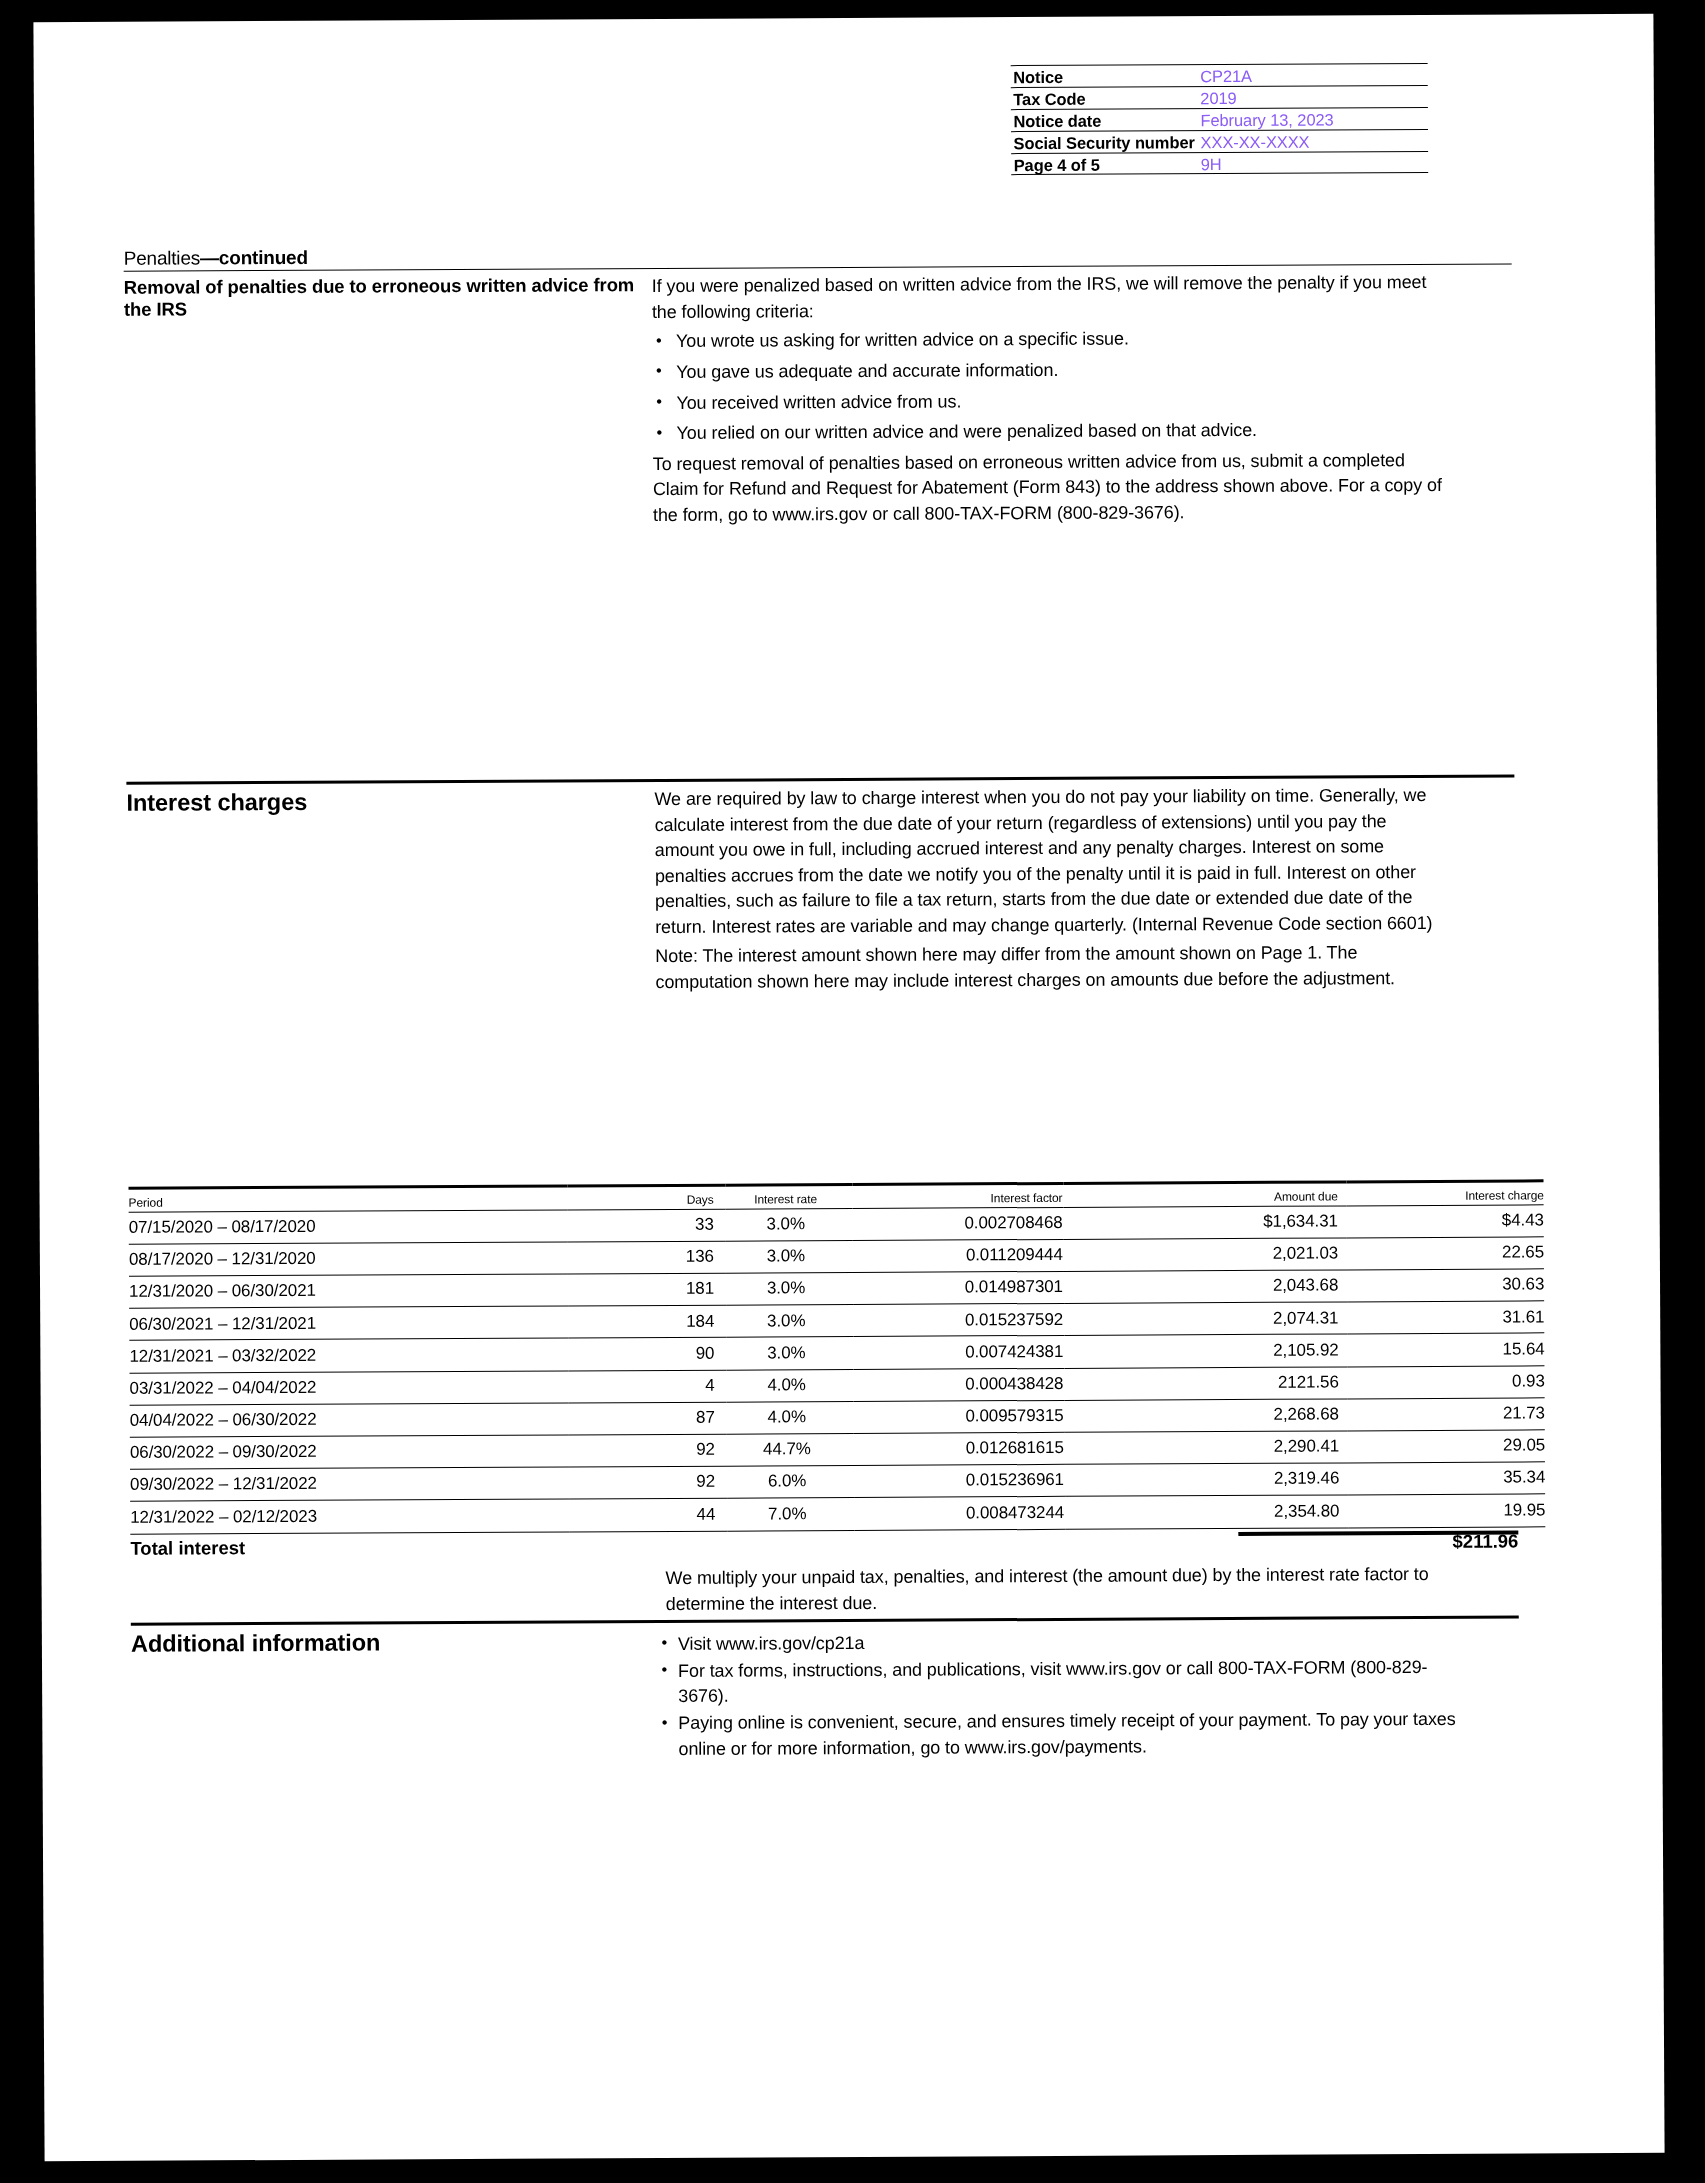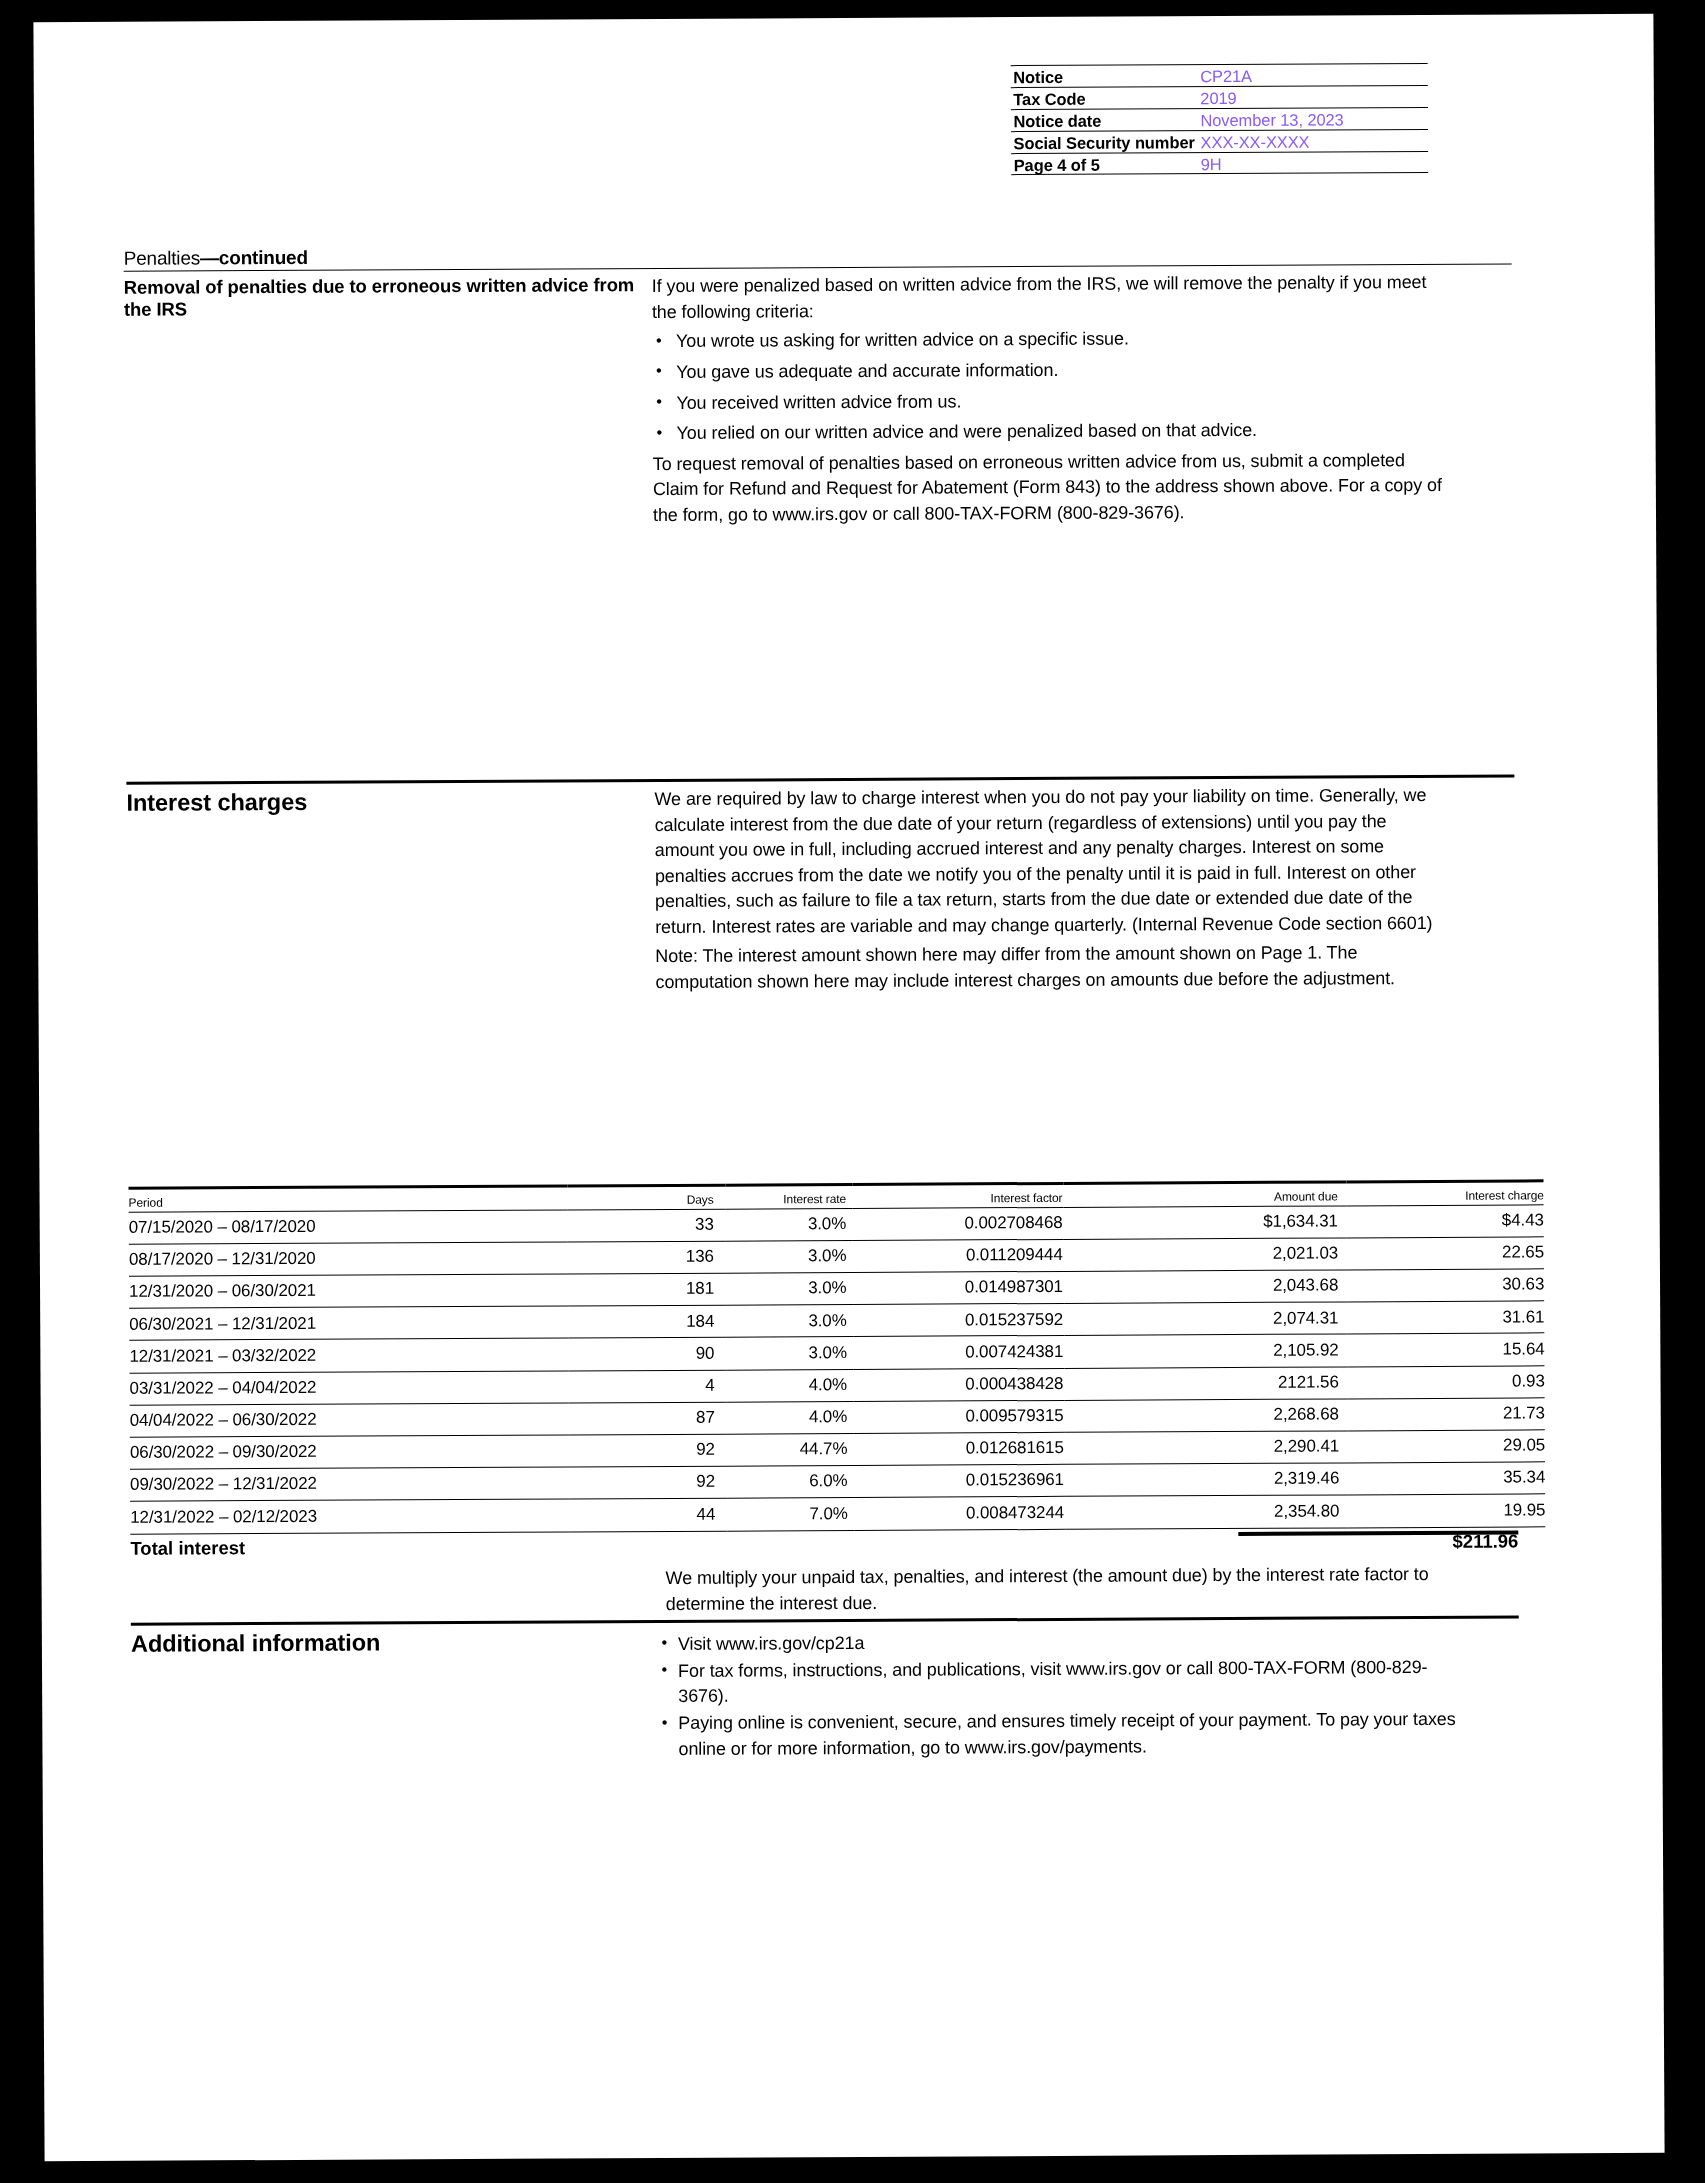--- a/index.html
+++ b/index.html
@@ -187,21 +187,21 @@
   }
   table.itab tbody td {
     font-size: 17px;
     border-top: 1.6px solid #000;
     height: 28px;
     vertical-align: middle;
   }
   table.itab tbody tr:last-child td { border-bottom: 1.6px solid #000; }
   .c-period { text-align: left; width: 439px; }
   .c-days { text-align: right; width: 146px; padding-right: 11.5px !important; }
-  .c-rate { text-align: right; width: 121px; padding-right: 6.4px !important; }
+  .c-rate { text-align: center; width: 121px; padding-right: 6.4px !important; }
   .c-factor { text-align: right; width: 210px; padding-right: 1.3px !important; }
   .c-amt { text-align: right; width: 274px; padding-right: 9px !important; }
   .c-chg { text-align: right; width: 197px; }
 
   .total-row {
     display: flex;
     align-items: flex-start;
     width: 100%;
     margin-top: 3.8px;
   }
@@ -243,21 +243,21 @@
         <div class="notice-row">
           <div class="notice-label">Notice</div>
           <div class="notice-value">CP21A</div>
         </div>
         <div class="notice-row">
           <div class="notice-label">Tax Code</div>
           <div class="notice-value">2019</div>
         </div>
         <div class="notice-row">
           <div class="notice-label">Notice date</div>
-          <div class="notice-value">November 13, 2023</div>
+          <div class="notice-value">February 13, 2023</div>
         </div>
         <div class="notice-row">
           <div class="notice-label">Social Security number</div>
           <div class="notice-value">XXX-XX-XXXX</div>
         </div>
         <div class="notice-row">
           <div class="notice-label">Page 4 of 5</div>
           <div class="notice-value">9H</div>
         </div>
       </div>

